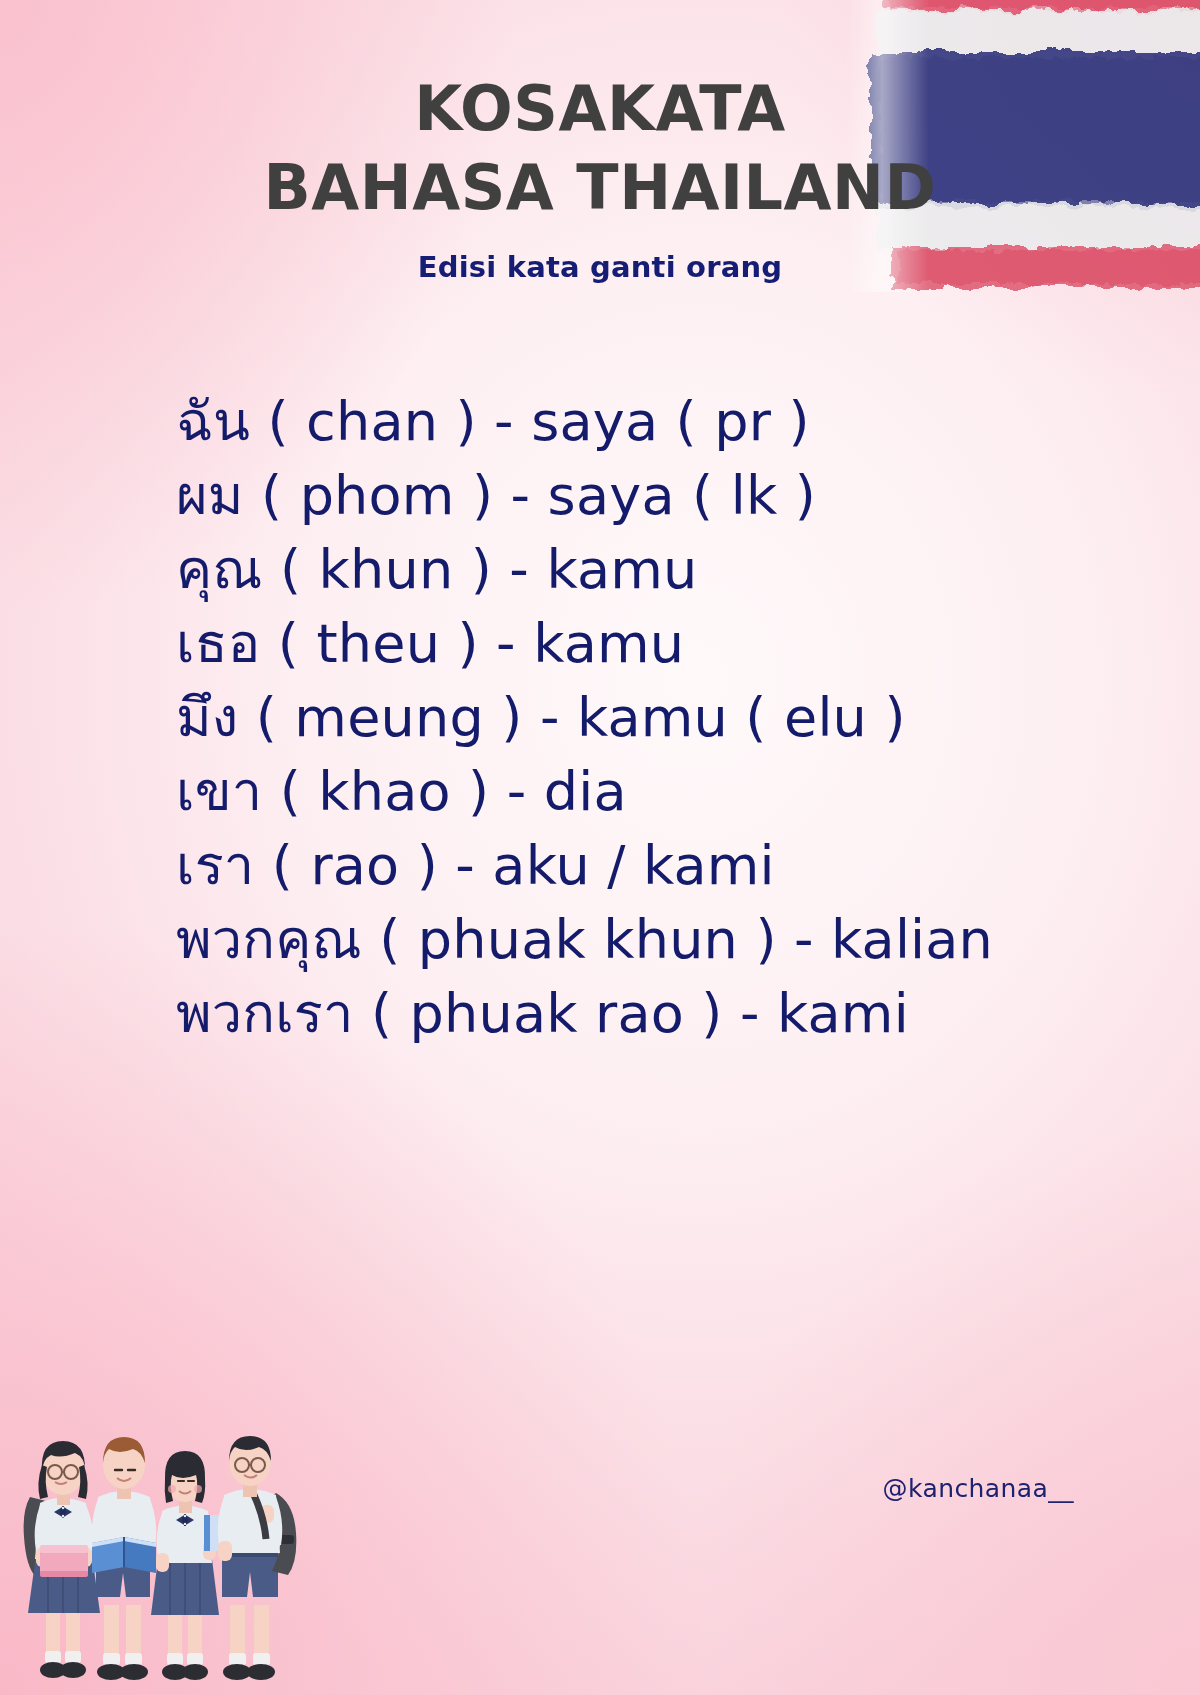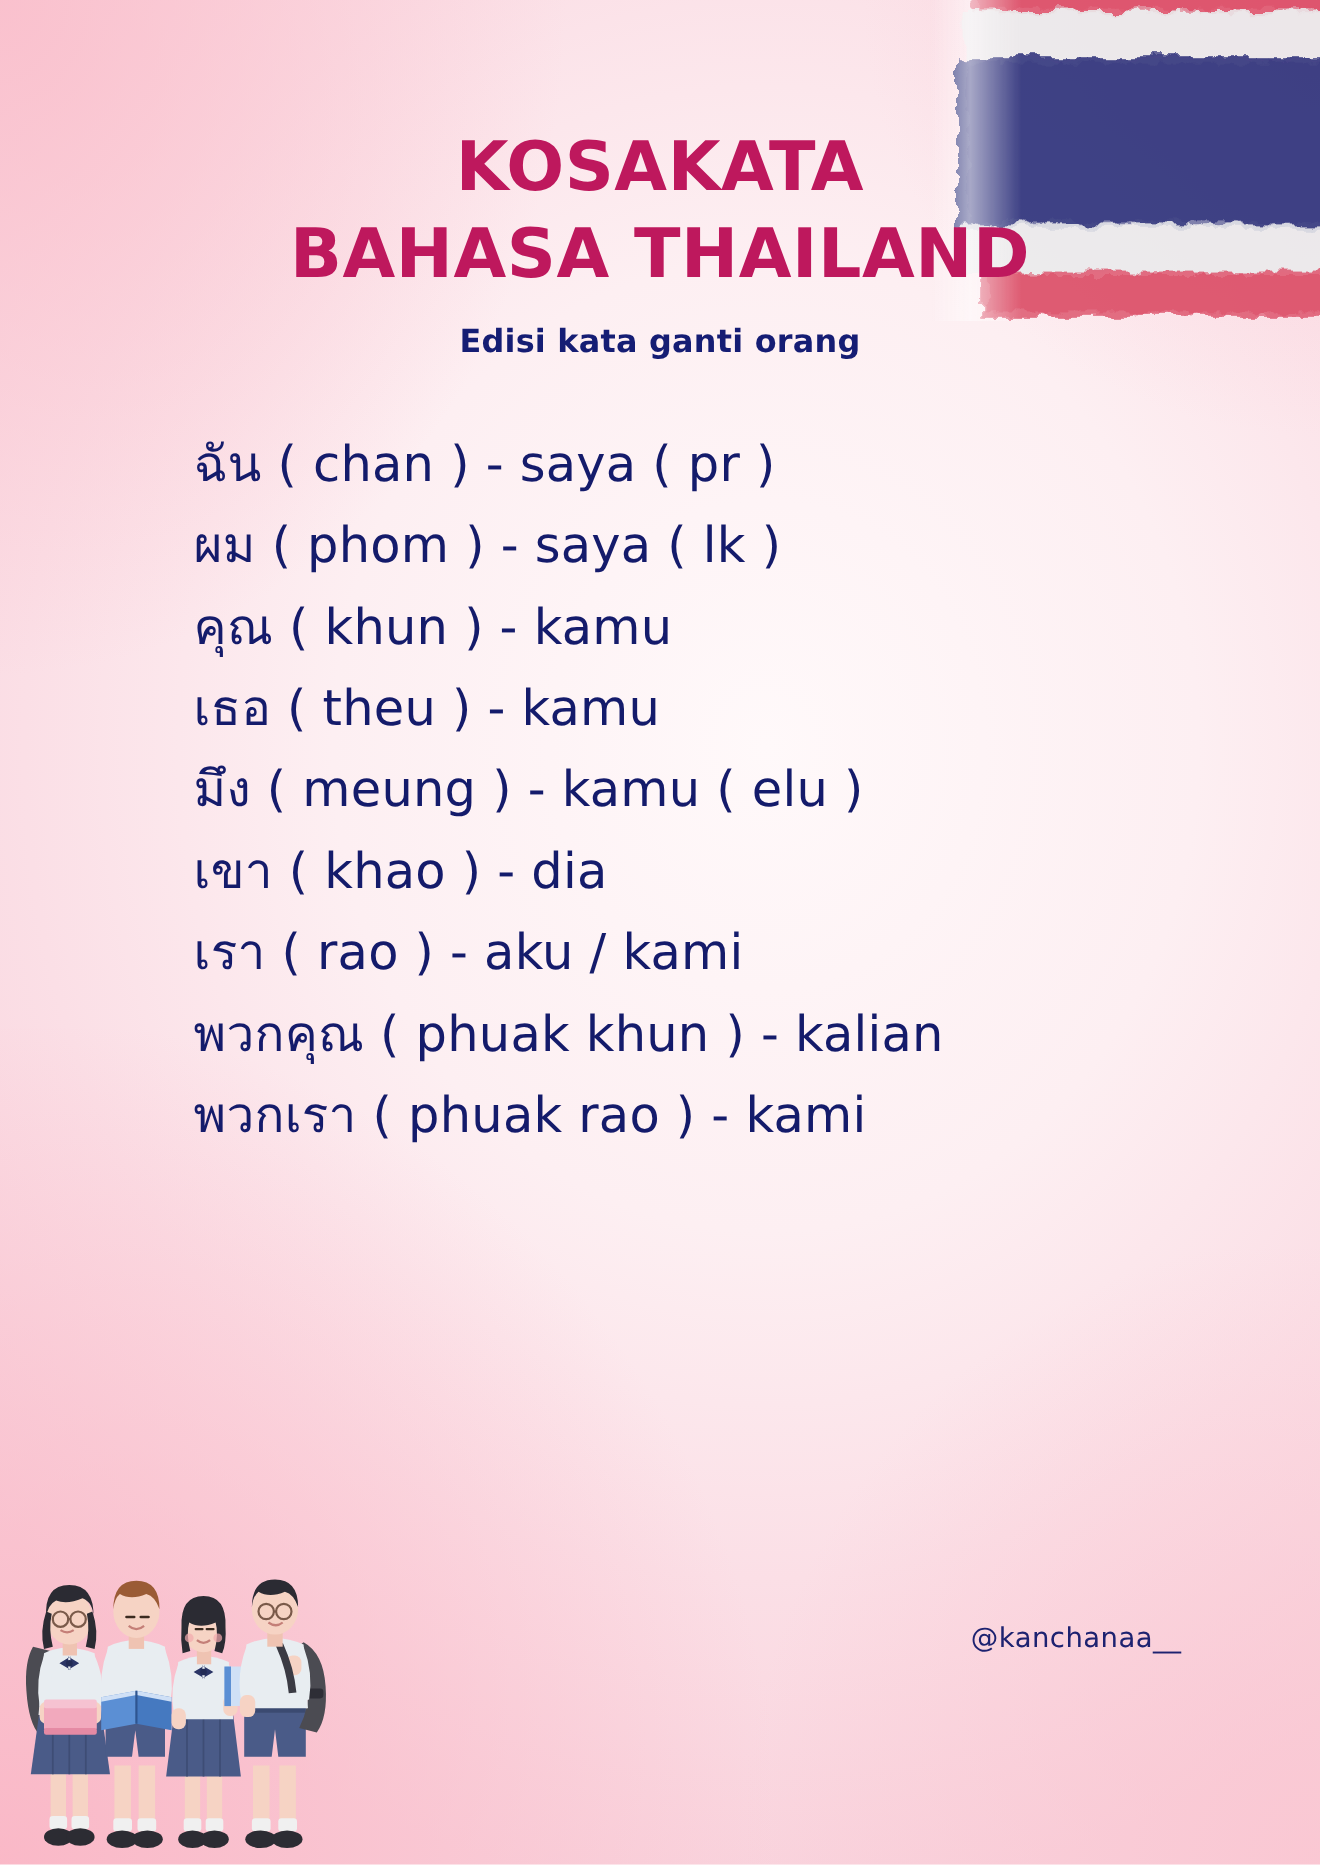--- a/index.html
+++ b/index.html
@@ -53,22 +53,22 @@
     position:absolute; left:0; top:0; width:1200px;
     text-align:center;
     z-index:5;
   }
   .title{
     font-family:"DejaVu Sans", sans-serif;
     font-weight:bold;
     font-size:62px;
     line-height:1.28;
     letter-spacing:.5px;
-    color:#be185d;
-    margin-top:112px;
+    color:#404040;
+    margin-top:69px;
   }
   .title .l2{ display:block;text-align:center; }
   .subtitle{
     margin-top:22px;
     font-family:"DejaVu Sans", sans-serif;
     font-weight:bold;
     font-size:29px;
     letter-spacing:.2px;
     color:#151d74;
     text-align:center;
@@ -77,21 +77,21 @@
   
   .vocab-list{
     position:absolute;
     left:176px;
     top:385px;
     width:900px;
     z-index:4;
   }
   .vocab-line{
     font-family:"DejaVu Sans", sans-serif;
-    font-size:45px;
+    font-size:54px;
     line-height:74px;
     color:#141b6b;
     white-space:nowrap;
     letter-spacing:.2px;
   }
 
   
   .handle{
     position:absolute;
     right:126px;

